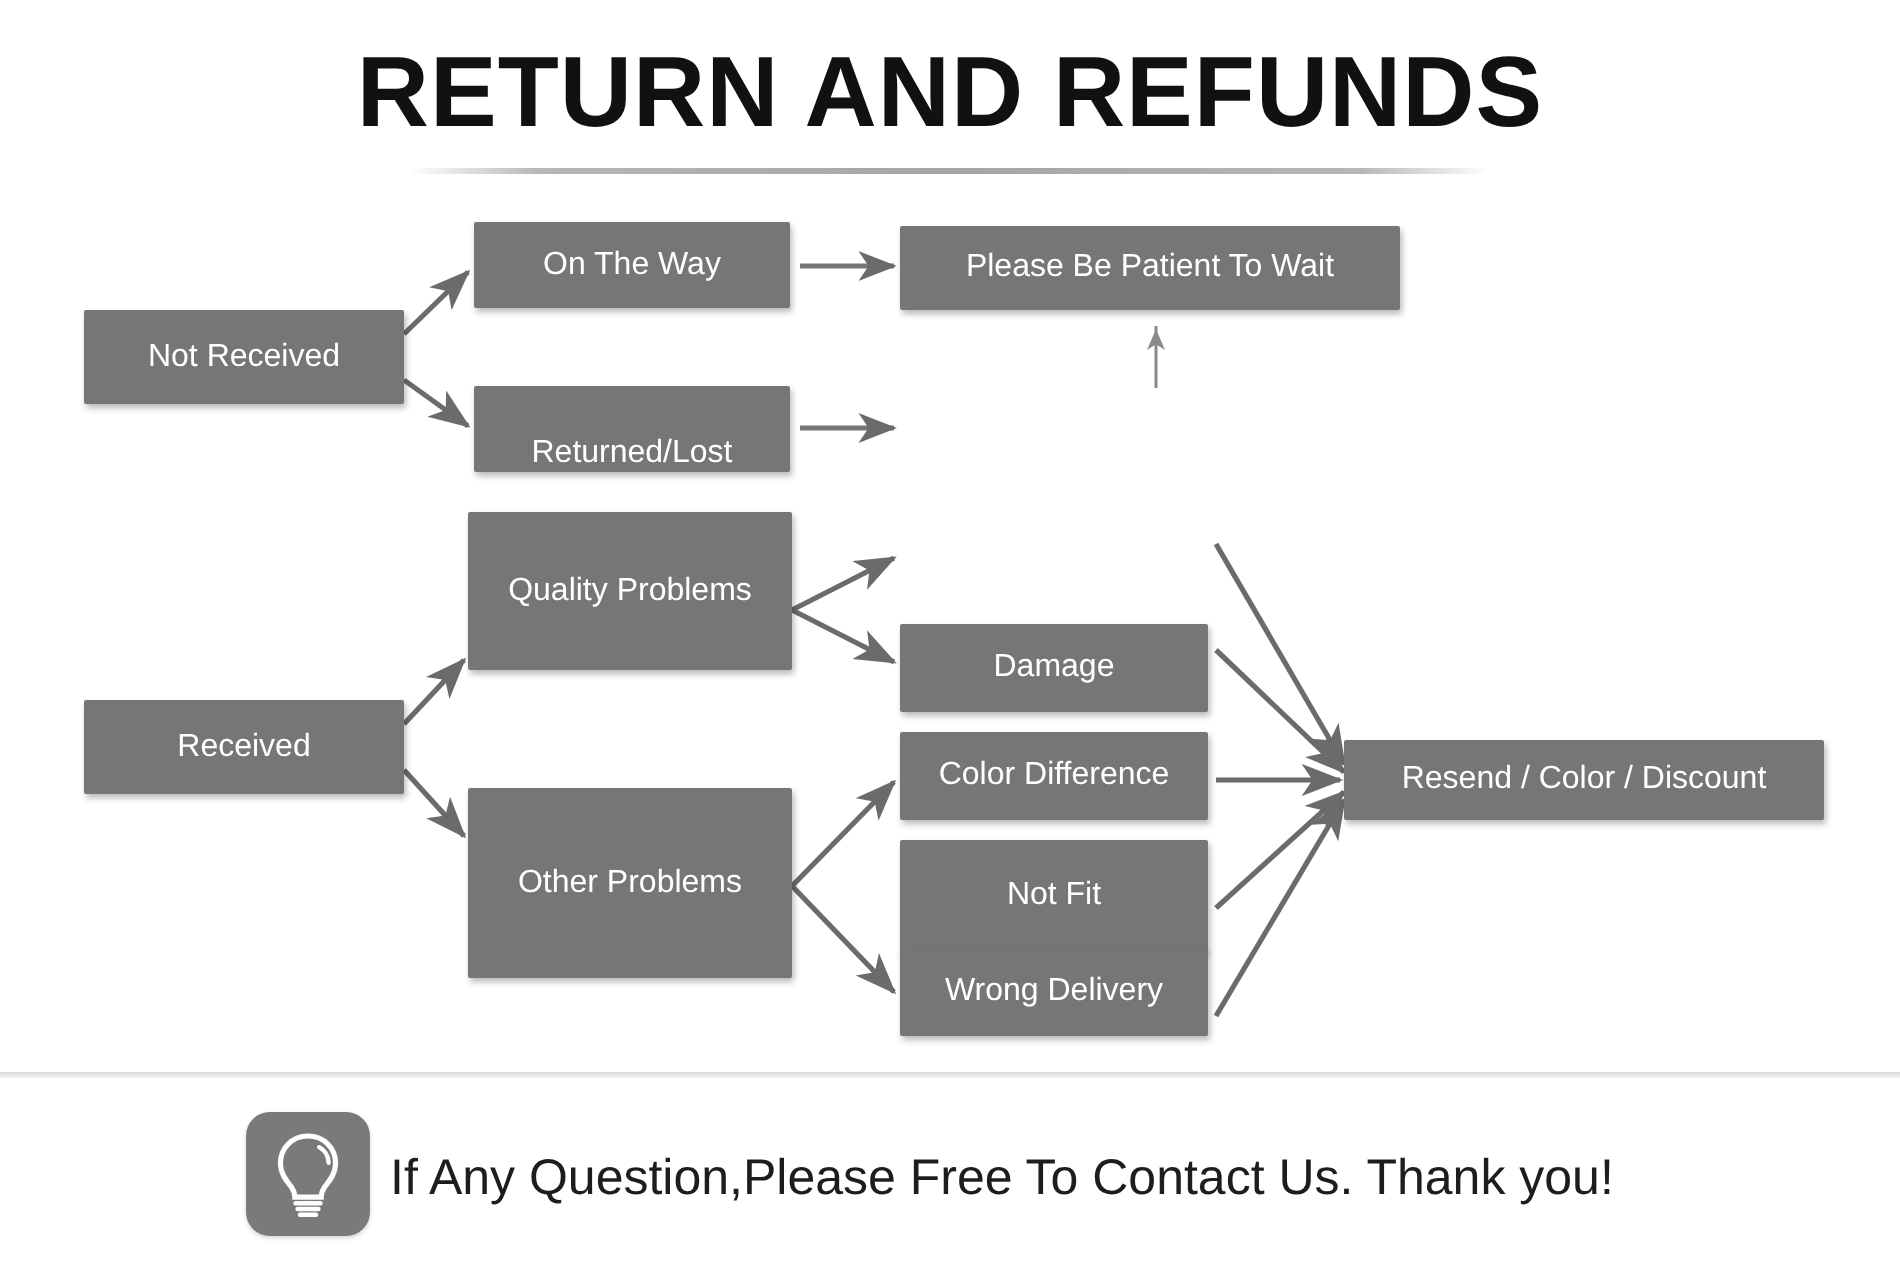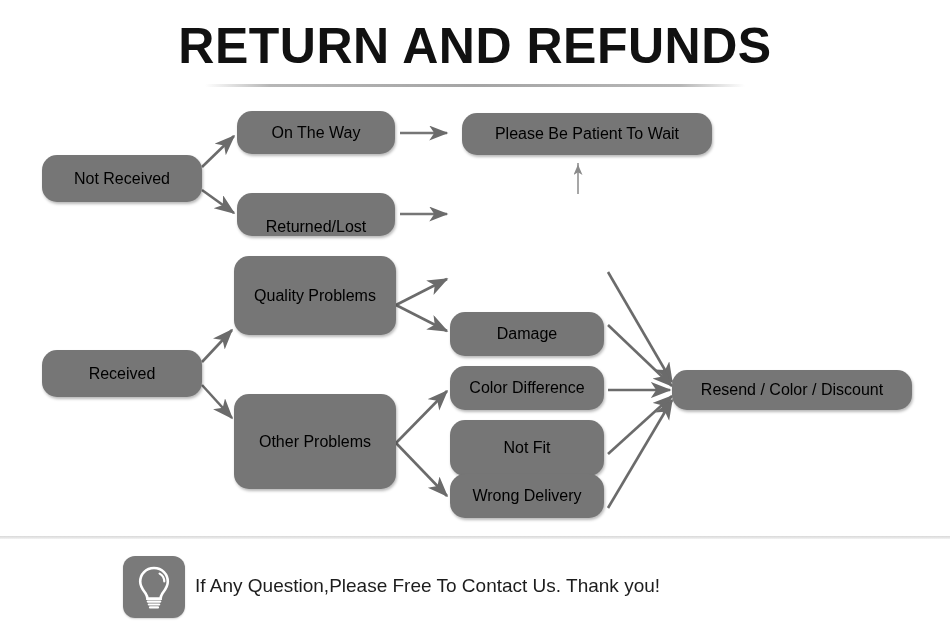--- a/index.html
+++ b/index.html
@@ -59,22 +59,22 @@
     width: 950px;
     height: 3px;
     background: linear-gradient(to bottom,
       #d9d9d9 0%, #e6e6e6 55%, #f4f4f4 100%);
   }
 
   
   .node {
     position: absolute;
     background: #767676;
-    color: #000000;
-    border-radius: 15px;
+    color: #ffffff;
+    border-radius: 1px;
     display: flex;
     align-items: center;
     justify-content: center;
     text-align: center;
     font-size: 16px;
     font-family: "Liberation Sans", sans-serif;
     box-shadow: 1px 2px 3px rgba(0,0,0,0.28);
     box-sizing: border-box;
     padding: 0 6px;
     line-height: 1.1;
@@ -98,21 +98,21 @@
     width: 62px;
     height: 62px;
     background: #7a7a7a;
     border-radius: 12px;
     box-shadow: 0 1px 2px rgba(0,0,0,0.18);
   }
   .footer-text {
     position: absolute;
     left: 195px;
     top: 575px;
-    font-size: 19px;
+    font-size: 25px;
     color: #1d1d1d;
     font-family: "Liberation Sans", sans-serif;
     white-space: nowrap;
   }
 </style>
 </head>
 <body>
 
 <div id="stage">
 
@@ -173,21 +173,21 @@
   </div>
 
   <div class="node" style="left:237px; top:111px; width:158px; height:43px;">
     <span>On The Way</span>
   </div>
 
   <div class="node" style="left:237px; top:193px; width:158px; height:43px;align-items:flex-end;">
     <span>Returned/Lost</span>
   </div>
 
-  <div class="node" style="left:450px; top:113px; width:250px; height:42px;margin-left:12px;">
+  <div class="node" style="left:450px; top:113px; width:250px; height:42px;">
     <span>Please Be Patient To Wait</span>
   </div>
 
 
   <div class="node" style="left:42px; top:350px; width:160px; height:47px;">
     <span>Received</span>
   </div>
 
   <div class="node" style="left:234px; top:256px; width:162px; height:79px;">
     <span>Quality Problems</span>

